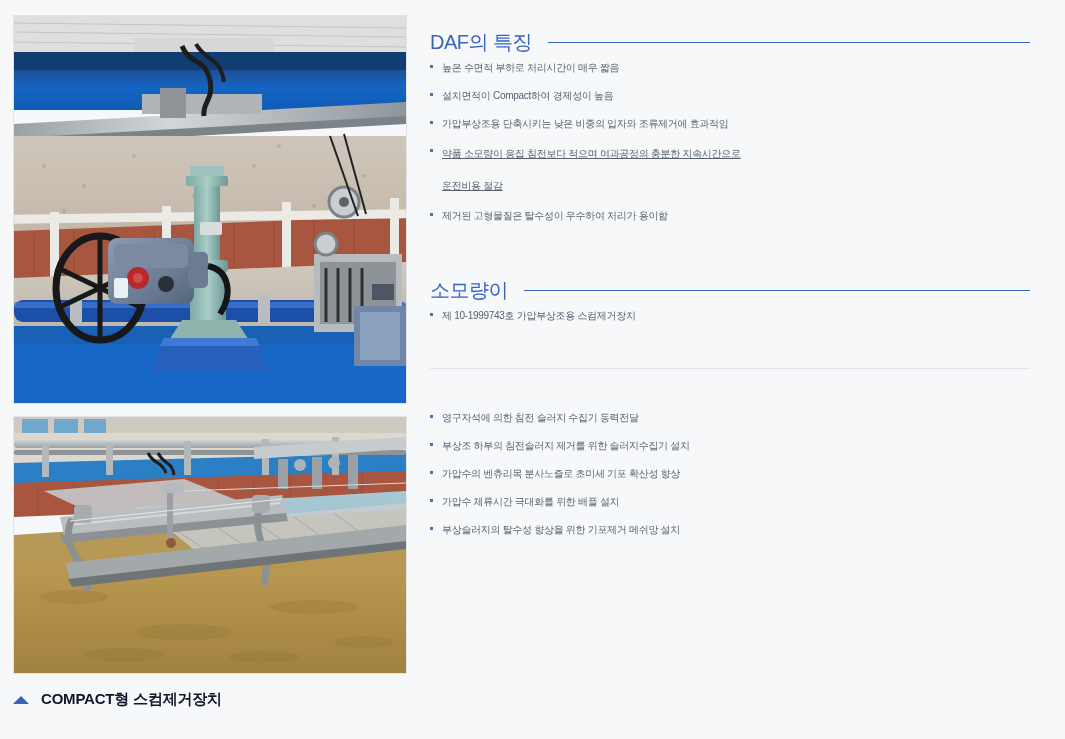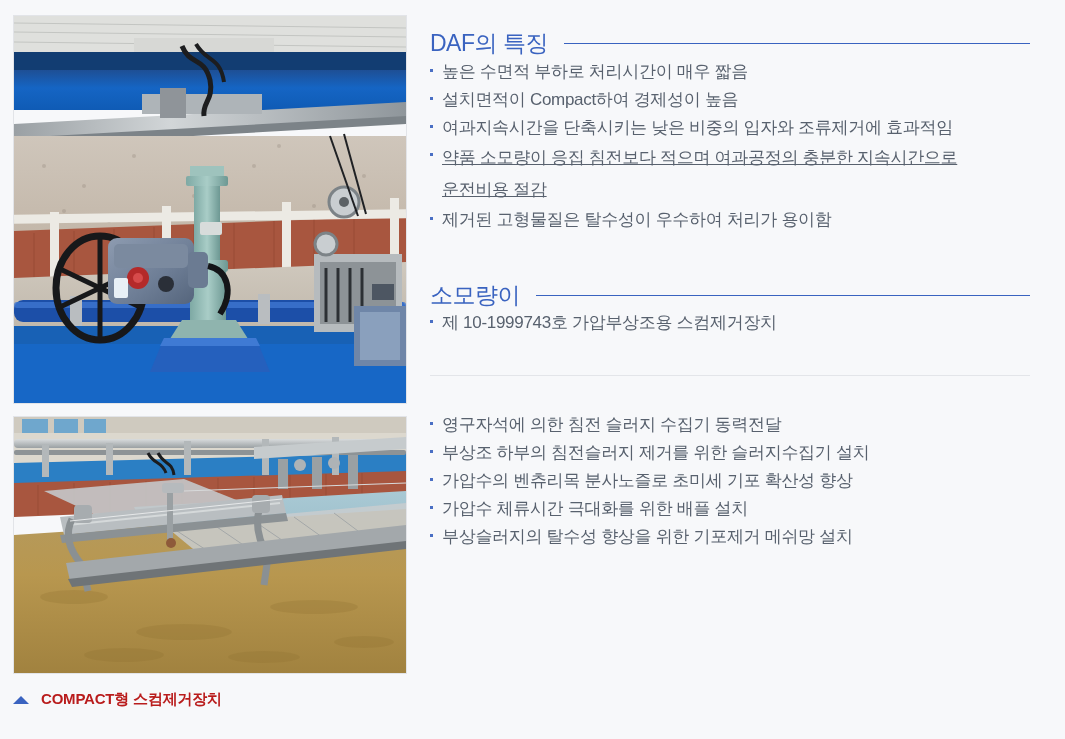--- a/index.html
+++ b/index.html
@@ -61,39 +61,39 @@
   }
   .caption-icon {
     width: 0;
     height: 0;
     border-left: 8px solid transparent;
     border-right: 8px solid transparent;
     border-bottom: 8px solid #3a63c0;
     flex: 0 0 auto;
   }
   .caption-text {
-    color: #b91c1c;
+    color: #0f172a;
     font-size: 15px;
     font-weight: bold;
     letter-spacing: -0.2px;
     white-space: nowrap;
   }
 
   
   .section { margin-bottom: 0; }
 
   .section-head {
     display: flex;
     align-items: center;
     gap: 16px;
     margin-bottom: 0;
   }
   .section-title {
     color: #3a63c0;
-    font-size: 23px;
+    font-size: 20px;
     font-weight: normal;
     letter-spacing: -0.5px;
     white-space: nowrap;
     line-height: 1.2;
   }
   .section-rule {
     flex: 1 1 auto;
     height: 1px;
     background: #3a63c0;
   }
@@ -101,21 +101,21 @@
   
   ul.bullets {
     list-style: none;
     margin: 0;
     padding: 0;
   }
   ul.bullets li {
     position: relative;
     padding-left: 12px;
     color: #58616e;
-    font-size: 17px;
+    font-size: 10px;
     line-height: 28px;
     letter-spacing: -0.3px;
     white-space: pre-line;
   }
   ul.bullets li::before {
     content: "";
     position: absolute;
     left: 0;
     top: 11px;
     width: 3px;
@@ -401,21 +401,21 @@
   <div class="right-col">
 
     <div class="section">
       <div class="section-head">
         <span class="section-title">DAF의 특징</span>
         <span class="section-rule"></span>
       </div>
       <ul class="bullets list-1">
         <li>높은 수면적 부하로 처리시간이 매우 짧음</li>
         <li>설치면적이 Compact하여 경제성이 높음</li>
-        <li>여과지속시간을 단축시키는 낮은 비중의 입자와 조류제거에 효과적임</li>
+        <li>가압부상조용 단축시키는 낮은 비중의 입자와 조류제거에 효과적임</li>
         <li class="wrap">약품 소모량이 응집 침전보다 적으며 여과공정의 충분한 지속시간으로
 운전비용 절감</li>
         <li>제거된 고형물질은 탈수성이 우수하여 처리가 용이함</li>
       </ul>
     </div>
 
     <div class="section" style="margin-top:48px;">
       <div class="section-head">
         <span class="section-title">소모량이</span>
         <span class="section-rule"></span>

